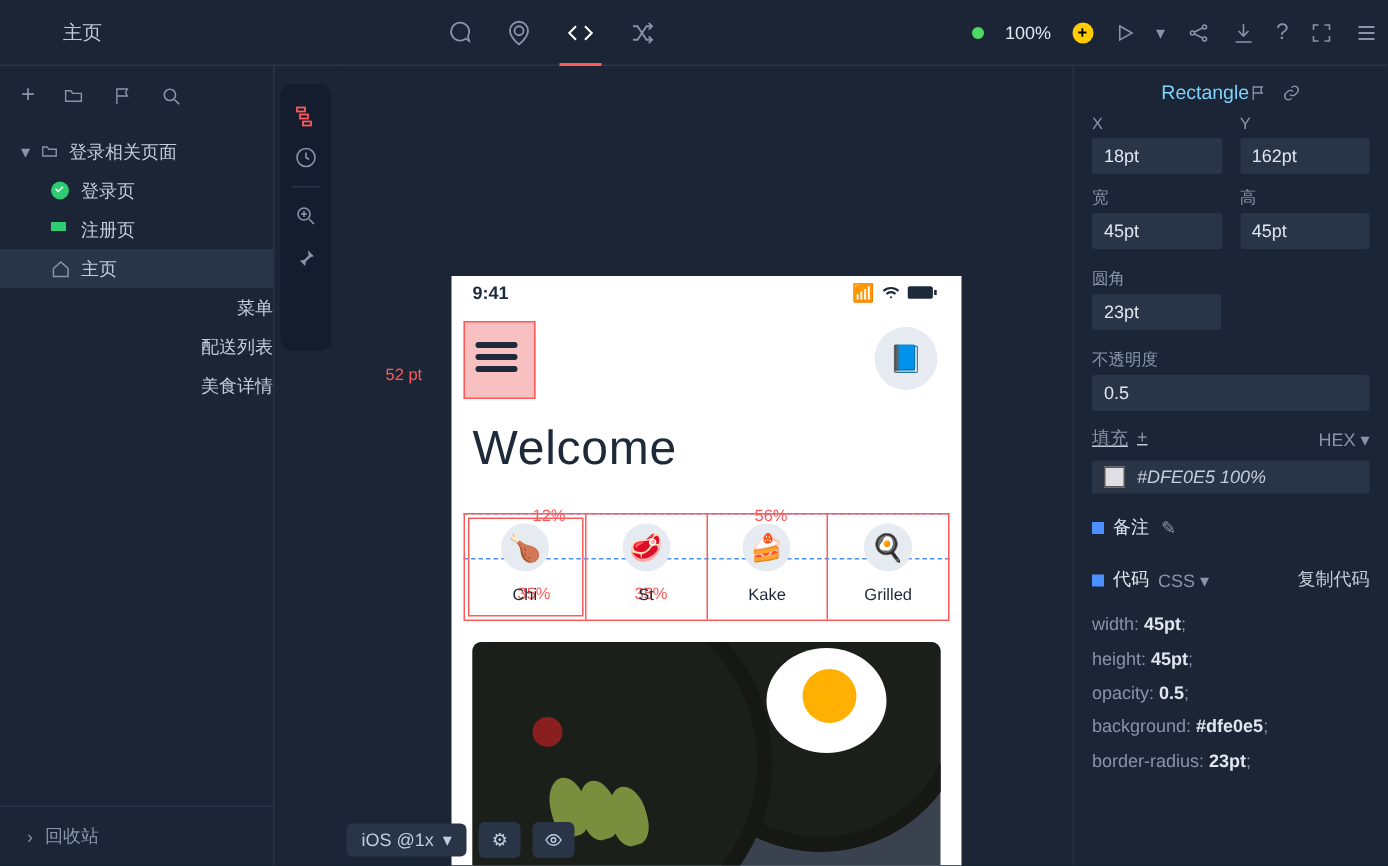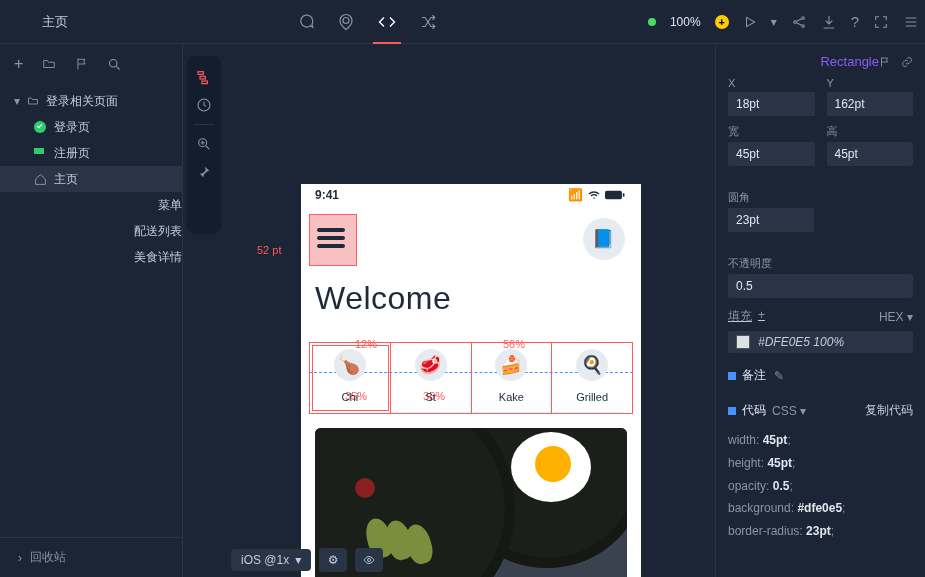--- a/index.html
+++ b/index.html
@@ -81,26 +81,26 @@
   .avo.a3{ left:92px; bottom:34px; }
   .tom{ position:absolute; width:20px;height:20px;border-radius:50%;background:#8a1f1f; left:40px; bottom:100px; }
 
   
   .canvas-bot{ position:absolute; left:0; bottom:0; height:34px; display:flex; align-items:center; gap:8px; padding-left:6px;text-align:right; }
   .canvas-bot .chip{ background:#2a3447; padding:4px 10px; border-radius:4px; color:#c4ccd9; display:flex; align-items:center; gap:6px; cursor:pointer; }
   .canvas-bot .rbtn{ width:28px;height:24px;background:#2a3447;border-radius:4px;display:flex;align-items:center;justify-content:center;color:#c4ccd9;cursor:pointer; }
 
   
   .right { width:210px; float:right; height:533px; background:#1b2535; border-left:1px solid #2a3447; padding:10px 12px; overflow:auto; }
-  .right h4{ font-size:13px; font-weight:400; color:#8b5cf6; display:flex; align-items:center; justify-content:flex-end; }
+  .right h4{ font-size:13px; font-weight:400; color:#7dd3fc; display:flex; align-items:center; justify-content:center; }
   .right .row2{ display:flex; gap:12px; margin-top:8px; }
   .right .field{ flex:1; }
   .right .lab{ font-size:11px; color:#8a94a8; }
   .right .val{ background:#2a3447; padding:5px 8px; margin-top:3px; border-radius:2px; color:#e0e6f0; font-size:12px; }
-  .right .single{ margin-top:24px; }
+  .right .single{ margin-top:12px; }
   .fill-row{ display:flex; align-items:center; justify-content:space-between; margin-top:10px; }
   .fill-chip{ display:flex; align-items:center; gap:8px; background:#2a3447; padding:4px 8px; border-radius:2px; margin-top:6px;font-style:italic; }
   .sw{ width:14px;height:14px;background:#dfe0e5;border:1px solid #555; }
   .sect{ margin-top:14px; display:flex; align-items:center; gap:6px; color:#e0e6f0; }
   .sect .sq{ width:8px;height:8px;background:#4a90ff; }
   .code-head{ display:flex; align-items:center; justify-content:space-between; margin-top:18px; }
   .code-head .l{ display:flex; align-items:center; gap:6px; }
   .code-body{ margin-top:10px; color:#8a94a8; line-height:1.9; font-size:12px; }
   .code-body b{ color:#e0e6f0; font-weight:600; }
 

